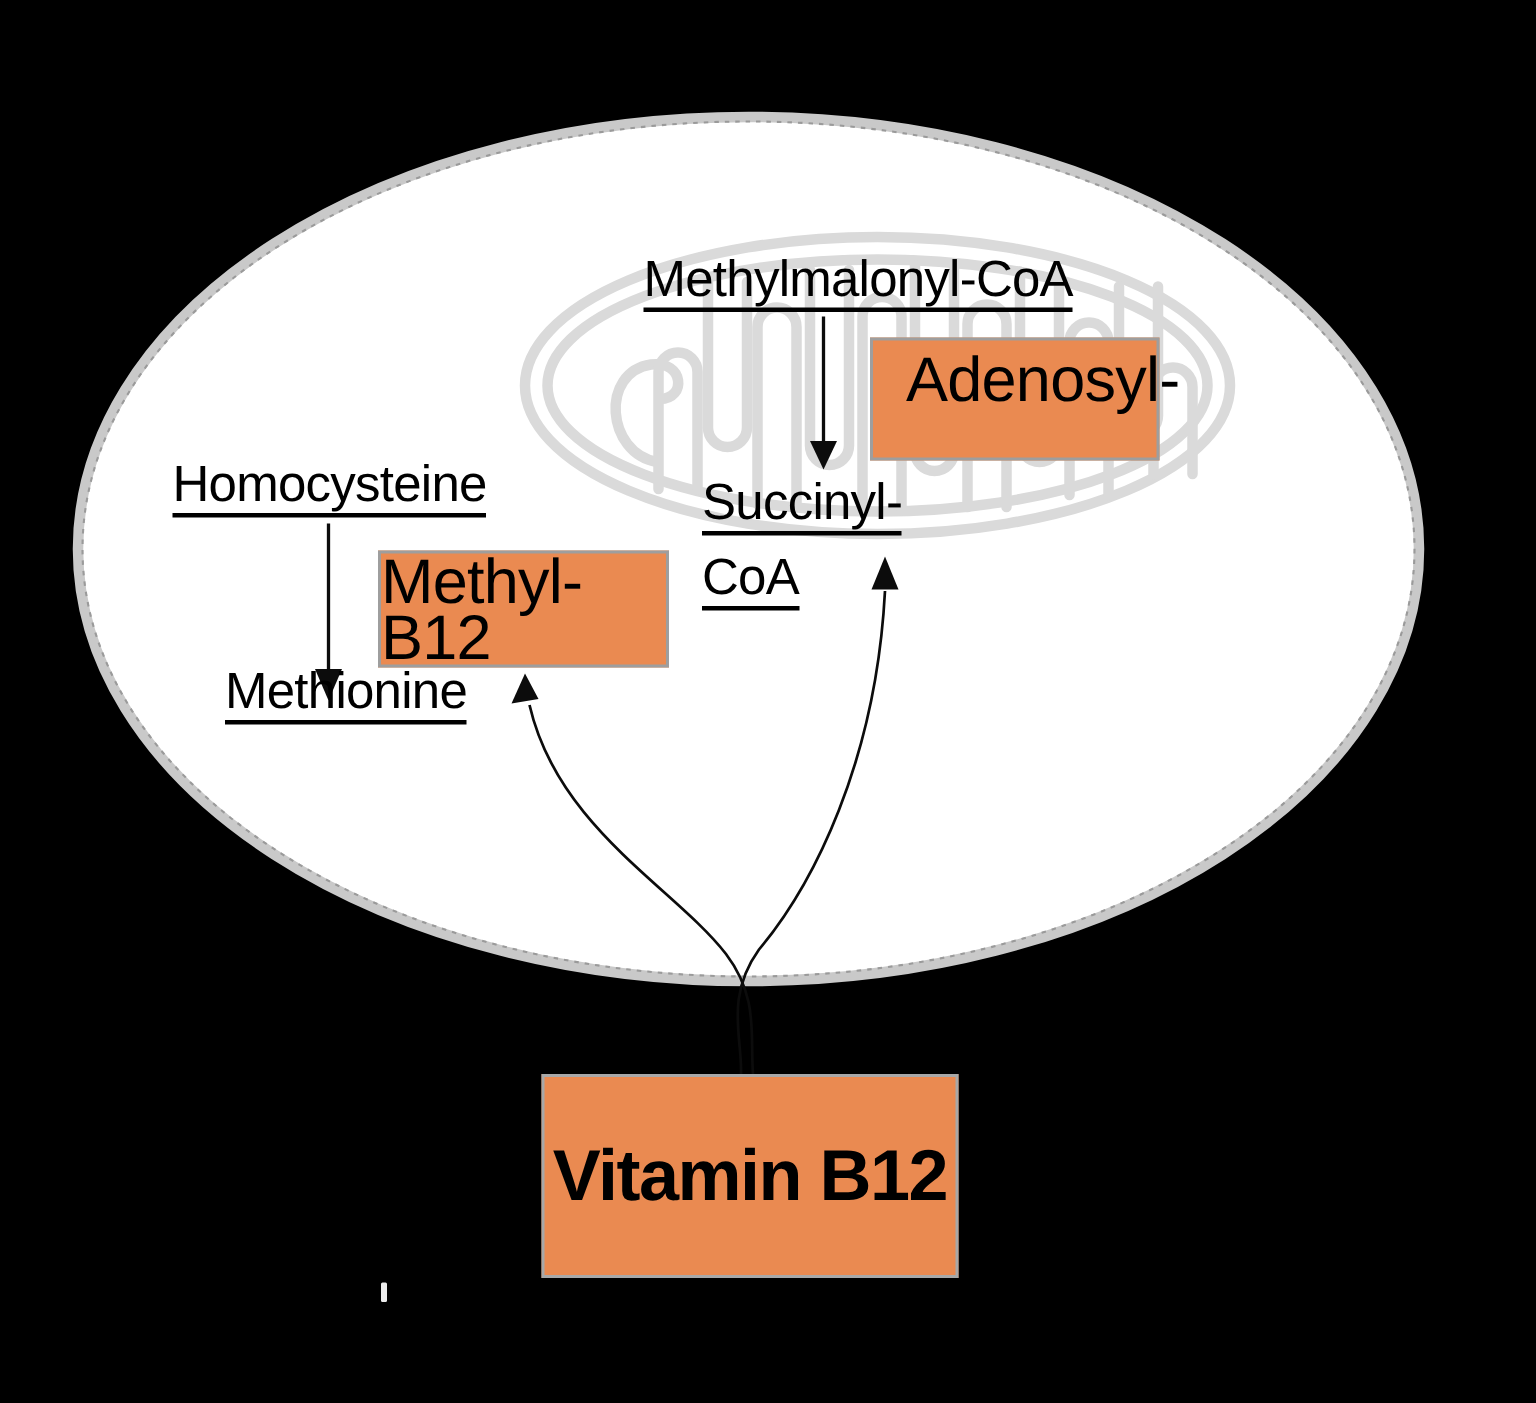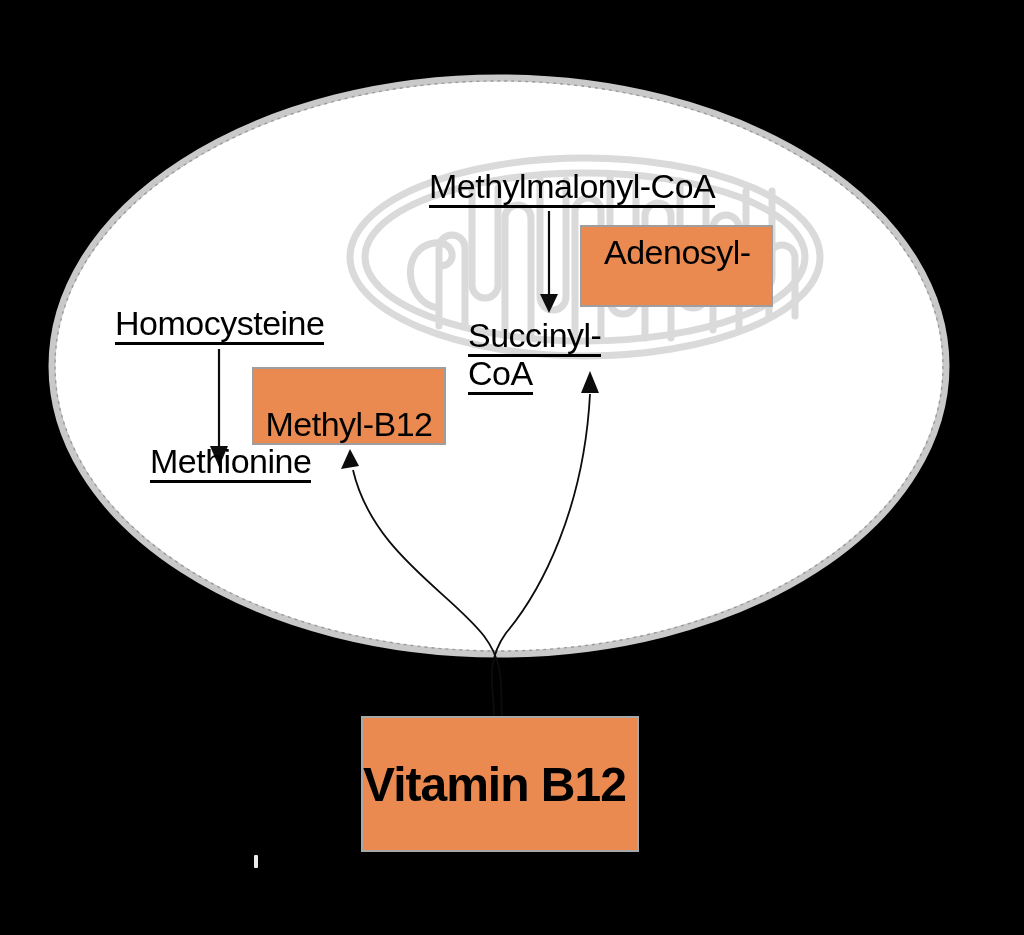--- a/index.html
+++ b/index.html
@@ -27,36 +27,36 @@
   .mito{fill:none;stroke:var(--mitochondrion-gray);stroke-width:7;stroke-linecap:round;stroke-linejoin:round;}
   .arrow-line{fill:none;stroke:var(--arrow-black);stroke-width:2.2;}
   .arrow-curve{fill:none;stroke:var(--arrow-black);stroke-width:1.8;}
   .arrow-head{fill:var(--arrow-black);stroke:none;}
 
   .label{
     position:absolute;white-space:nowrap;
     font-size:34px;line-height:33px;letter-spacing:-0.5px;
   }
   .underlined{display:inline-block;border-bottom:3px solid var(--text-black);padding-bottom:2px;}
-  .stack .underlined{margin-bottom:0;}
+  .stack .underlined{margin-bottom:12px;}
 
   .obox{
     position:absolute;box-sizing:border-box;
     background:var(--box-orange);
     border:2px solid var(--box-border);
-    font-size:34px;line-height:37px;letter-spacing:-0.5px;
+    font-size:42px;line-height:37px;letter-spacing:-0.5px;
   }
   .obox.centered{display:flex;align-items:flex-end;justify-content:center;}
   #adenosyl-box{left:580px;top:225px;width:193px;height:82px;padding:7px 0 0 22px;}
   #methyl-box{left:252px;top:367px;width:194px;height:78px;}
   #vitamin-box{
     left:361px;top:716px;width:278px;height:136px;
     border:2px solid var(--vitamin-border);
     font-weight:bold;font-size:48px;letter-spacing:-1px;
-    display:flex;align-items:center;
+    display:flex;align-items:center;justify-content:center;
   }
   #methylmalonyl-label{left:429px;top:170px;}
   #homocysteine-label{left:115px;top:307px;}
   #methionine-label{left:150px;top:445px;}
   #succinyl-label{left:468px;top:319px;}
   #white-tick{
     position:absolute;left:254px;top:855px;width:4px;height:13px;
     background:#ececec;border-radius:1px;
   }
 </style>

